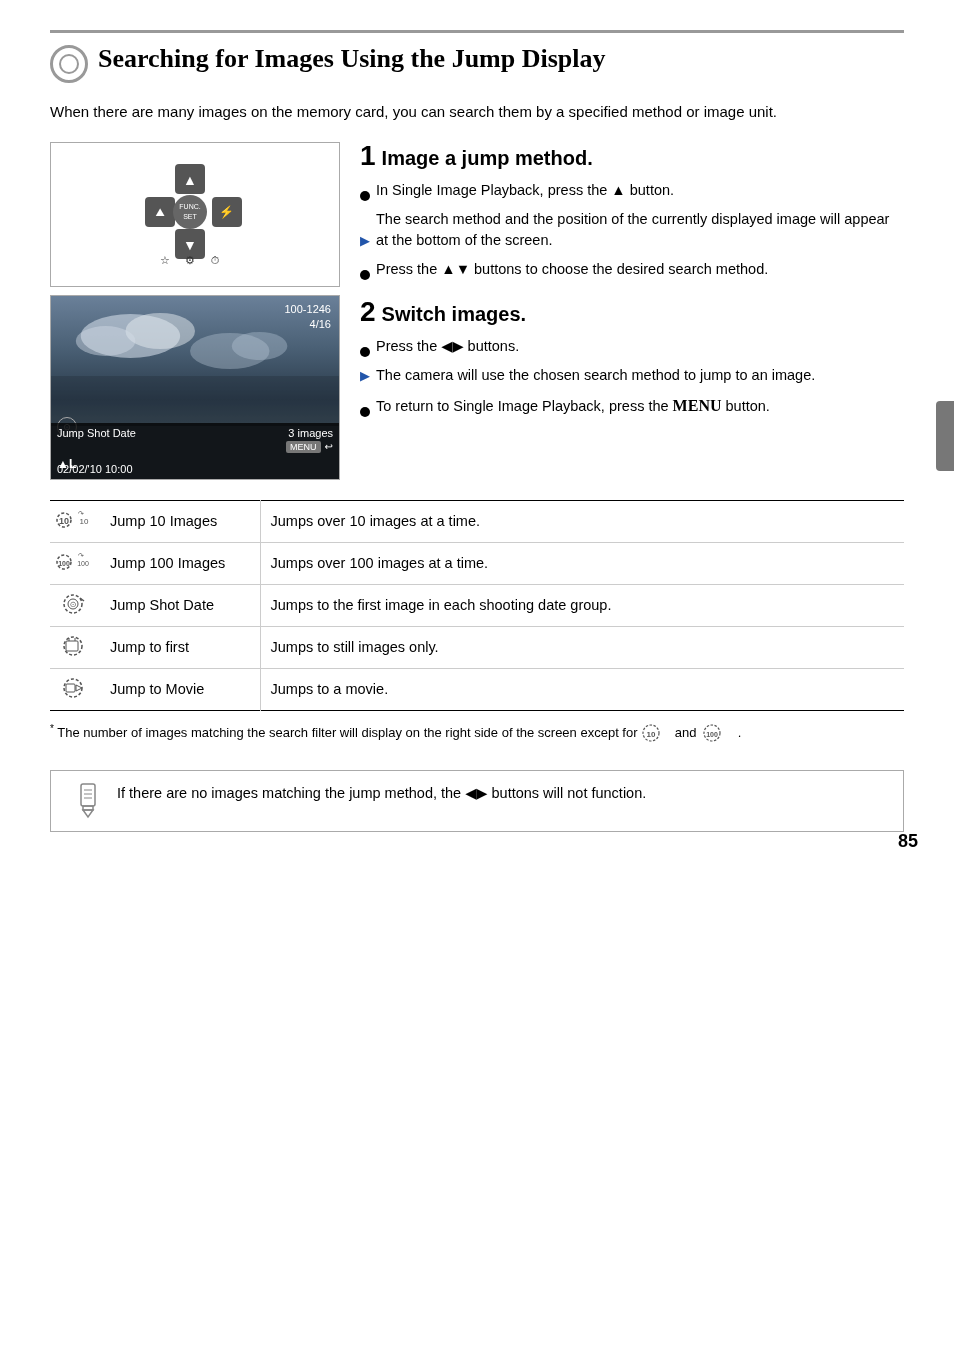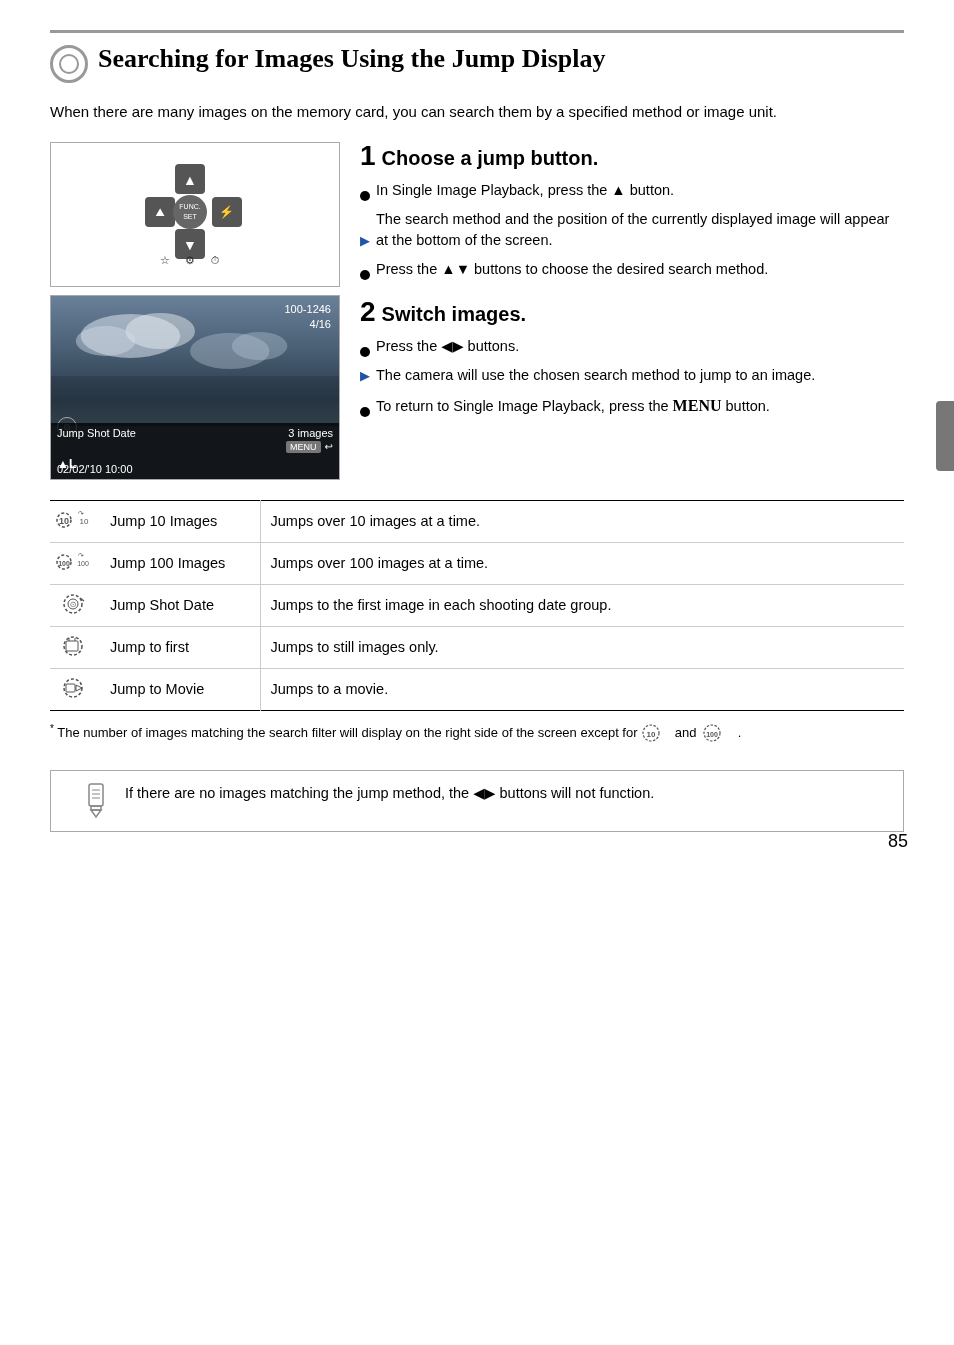--- a/index.html
+++ b/index.html
@@ -259,21 +259,21 @@
       line-height: 1.5;
       margin-bottom: 16px;
     }
 
     
     .note-box {
       border: 1.5px solid #aaa;
       display: flex;
       align-items: flex-start;
       gap: 12px;
-      padding: 12px 26px;
+      padding: 12px 18px;
       margin-top: 28px;
     }
     .note-icon {
       width: 36px;
       height: 36px;
       flex-shrink: 0;
       display: flex;
       align-items: center;
       justify-content: center;
     }
@@ -283,23 +283,23 @@
     }
     .note-text {
       font-size: 14.5px;
       line-height: 1.5;
     }
 
     
     .page-number {
       position: absolute;
       bottom: 20px;
-      right: 46px;
+      right: 36px;
       font-size: 18px;
-      font-weight: normal;
+      font-weight: bold;
     }
 
     
     .right-tab {
       position: absolute;
       right: 0;
       top: 50%;
       transform: translateY(-50%);
       width: 18px;
       height: 70px;
@@ -413,21 +413,21 @@
         <div class="screen-bottom-left" style="bottom:8px;left:6px;color:#fff;font-size:12px;font-weight:bold;position:absolute;">▲L</div>
       </div>
 
     </div>
 
     <div class="right-col">
 
       <div class="step-section">
         <div class="step-header">
           <span class="step-number">1</span>
-          <span class="step-title">Choose a jump button.</span>
+          <span class="step-title">Image a jump method.</span>
         </div>
         <ul class="bullet-list">
           <li>
             <span class="bullet-circle"></span>
             <span>In Single Image Playback, press the ▲ button.</span>
           </li>
           <li>
             <span class="bullet-arrow">▶</span>
             <span>The search method and the position of the currently displayed image will appear at the bottom of the screen.</span>
           </li>

